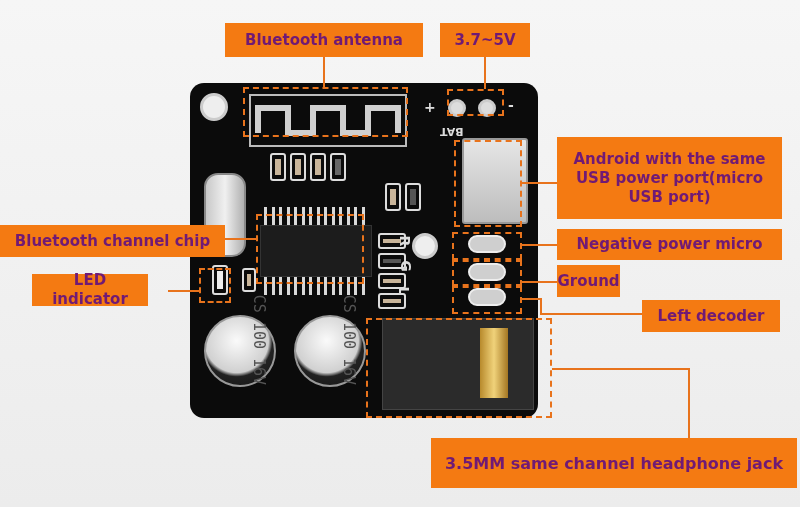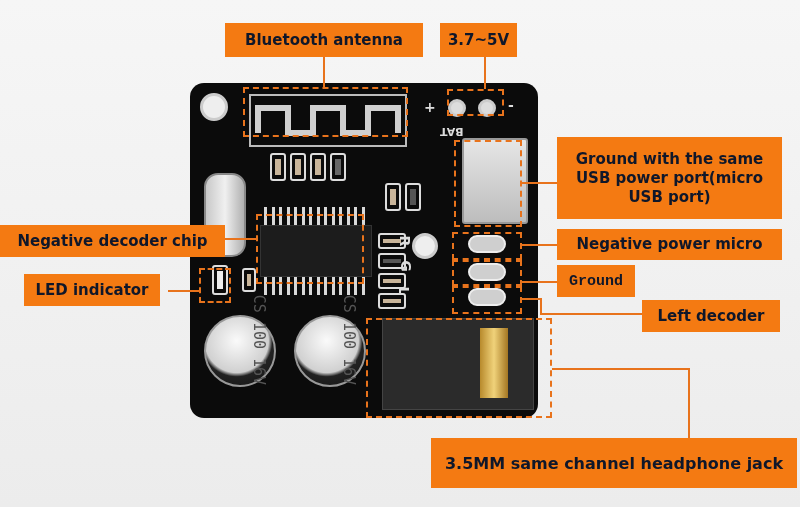--- a/index.html
+++ b/index.html
@@ -1,19 +1,19 @@
 <!DOCTYPE html>
 <html><head>
 <meta charset="utf-8">
 <style>
   html, body { margin:0; padding:0; }
   body { width:800px; height:507px; position:relative; overflow:hidden;
          background:#f1f1f1; font-family:"DejaVu Sans", sans-serif; }
   .bg { position:absolute; inset:0; background:linear-gradient(180deg,#f6f6f6 0%,#ececec 100%); }
-  .label { position:absolute; background:#f47a12; color:#0f172a; font-weight:bold;
+  .label { position:absolute; background:#f47a12; color:#701a75; font-weight:bold;
            font-size:15px; line-height:19px; display:flex; align-items:center;
            justify-content:center; text-align:center; box-sizing:border-box; padding:0 6px; }
   .board { position:absolute; left:190px; top:83px; width:348px; height:335px;
            background:#0b0b0b; border-radius:14px; }
   .dash { position:absolute; border:2.5px dashed #e8731c; box-sizing:border-box; }
   .line { position:absolute; background:#e8731c; }
   .hole { position:absolute; border-radius:50%; background:#eee; border:3px solid #ccc; box-sizing:border-box; }
   .chip { position:absolute; background:#1c1c1c; border:1px solid #333; }
   .pin { position:absolute; background:#d8d8d8; }
   .cap { position:absolute; border-radius:50%; background:radial-gradient(circle at 45% 35%, #fafafa 0%, #d0d0d0 55%, #222 62%, #111 100%); border:2px solid #999; box-sizing:border-box; }
@@ -160,20 +160,20 @@
 <div class="line" style="left:168px;top:290px;width:31px;height:2px;"></div>
 <div class="line" style="left:522px;top:244px;width:35px;height:2px;"></div>
 <div class="line" style="left:522px;top:281px;width:35px;height:2px;"></div>
 <div class="line" style="left:522px;top:298px;width:20px;height:2px;"></div>
 <div class="line" style="left:540px;top:298px;width:2px;height:16px;"></div>
 <div class="line" style="left:540px;top:313px;width:102px;height:2px;"></div>
 <div class="line" style="left:552px;top:368px;width:137px;height:2px;"></div>
 <div class="line" style="left:688px;top:368px;width:2px;height:70px;"></div>
 
 <div class="label" style="left:225px;top:23px;width:198px;height:34px;">Bluetooth antenna</div>
-<div class="label" style="left:440px;top:23px;width:77px;height:34px;">3.7~5V</div>
-<div class="label" style="left:557px;top:137px;width:225px;height:82px;">Ground with the same USB power port(micro USB port)</div>
+<div class="label" style="left:440px;top:23px;width:90px;height:34px;">3.7~5V</div>
+<div class="label" style="left:557px;top:137px;width:225px;height:82px;">Android with the same USB power port(micro USB port)</div>
 <div class="label" style="left:557px;top:229px;width:225px;height:31px;">Negative power micro</div>
-<div class="label" style="left:557px;top:265px;width:78px;height:32px;font-family:Liberation Mono, monospace;">Ground</div>
+<div class="label" style="left:557px;top:265px;width:63px;height:32px;">Ground</div>
 <div class="label" style="left:642px;top:300px;width:138px;height:32px;">Left decoder</div>
-<div class="label" style="left:0px;top:225px;width:225px;height:32px;">Negative decoder chip</div>
-<div class="label" style="left:24px;top:274px;width:136px;height:32px;">LED indicator</div>
+<div class="label" style="left:0px;top:225px;width:225px;height:32px;">Bluetooth channel chip</div>
+<div class="label" style="left:32px;top:274px;width:116px;height:32px;">LED indicator</div>
 <div class="label" style="left:431px;top:438px;width:366px;height:50px;font-size:16px;">3.5MM same channel headphone jack</div>
 
 </body></html>

